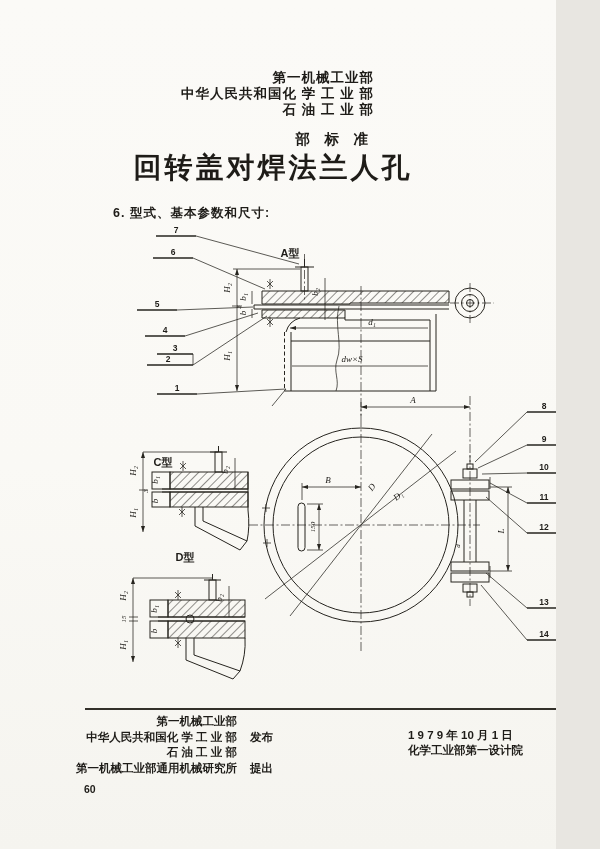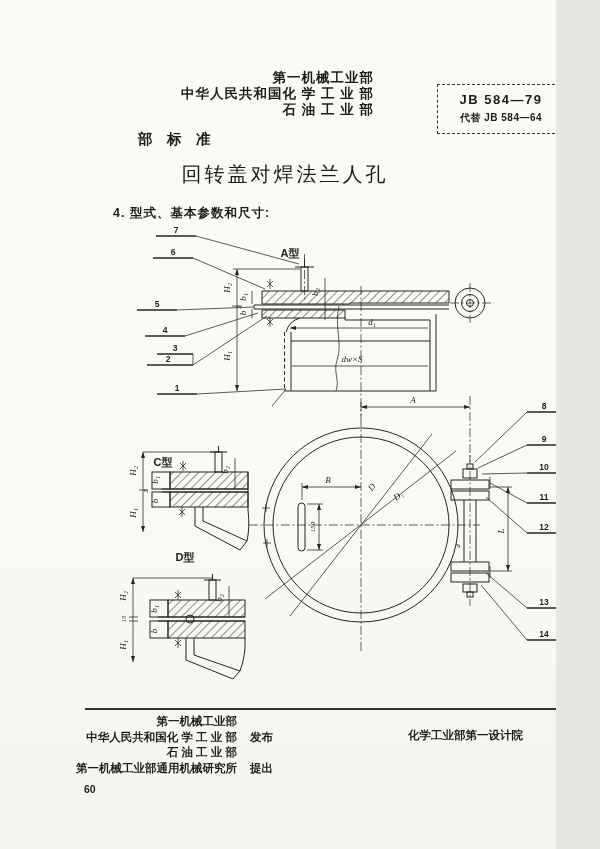--- a/index.html
+++ b/index.html
@@ -4,22 +4,22 @@
 <style>
   html,body{margin:0;padding:0;background:#e8e6e1;}
   .page{
     position:relative;width:556px;height:849px;overflow:hidden;
     background:linear-gradient(180deg,#fbfaf7 0%,#faf9f5 55%,#f5f4ef 100%);
     font-family:"Liberation Sans",sans-serif;color:#1e1c18;
   }
   .abs{position:absolute;}
   
   .orgs{left:150px;top:70px;width:224px;text-align:right;font-size:13.5px;font-weight:700;line-height:16px;letter-spacing:1px;}
-  .stdlabel{left:138px;top:130px;width:224px;text-align:left;font-size:14.5px;font-weight:700;}
-  .doctitle{left:120px;top:149px;width:306px;text-align:center;font-size:20px;font-weight:400;letter-spacing:3px;margin:12px;}
+  .stdlabel{left:144px;top:130px;width:224px;text-align:right;font-size:14.5px;font-weight:700;}
+  .doctitle{left:120px;top:149px;width:306px;text-align:center;font-size:28px;font-weight:700;letter-spacing:3px;margin:0;}
   .stdbox{left:437px;top:84px;width:126px;height:48px;border:1.6px dashed #33302a;text-align:center;}
   .stdbox .no{font-size:13px;font-weight:700;letter-spacing:1.5px;margin-top:7px;}
   .stdbox .rep{font-size:10px;font-weight:700;margin-top:4px;letter-spacing:.5px;}
   
   .sec1{left:113px;top:205px;font-size:12.5px;font-weight:700;letter-spacing:1px;}
   
   .frule{left:85px;top:708px;width:506px;height:2px;background:#33302a;}
   .fleft{left:60px;top:714px;width:235px;font-size:11.5px;font-weight:700;line-height:15.5px;}
   .frow{display:flex;}
   .frow .org{width:177px;text-align:right;}
@@ -47,26 +47,22 @@
 
 <div class="page">
 
   <div class="abs orgs">
     <div>第一机械工业部</div>
     <div>中华人民共和国化 学 工 业 部</div>
     <div>石 油 工 业 部</div>
   </div>
   <div class="abs stdlabel">部　标　准</div>
   <h1 class="abs doctitle">回转盖对焊法兰人孔</h1>
-  <div class="abs stdbox">
-    <div class="no">JB 584—79</div>
-    <div class="rep">代替 JB 584—64</div>
-  </div>
-
-  <div class="abs sec1">4. 型式、基本参数和尺寸:</div>
+
+  <div class="abs sec1">6. 型式、基本参数和尺寸:</div>
 
   <svg class="draw" width="600" height="849" viewBox="0 0 600 849">
     <defs>
       <pattern id="hp" width="6" height="6" patternUnits="userSpaceOnUse" patternTransform="rotate(45)">
         <line x1="0" y1="0" x2="0" y2="6" stroke="#26241f" stroke-width="1"></line>
       </pattern>
       <marker id="ma" orient="auto-start-reverse" markerWidth="9" markerHeight="7" refX="8.5" refY="3.5">
         <path d="M0,0.6 L8.5,3.5 L0,6.4 Z" fill="#26241f"></path>
       </marker>
     </defs>
@@ -324,17 +320,21 @@
         <span class="act"></span>
     </div>
     <div class="frow">
       <span class="org">第一机械工业部通用机械研究所</span>
       <span class="act">提出</span>
     </div>
   </div>
   <div class="abs pageno">60</div>
   <div class="abs fright">
     <div class="frow">
+      <span>1 9 7 9 年 10 月 1 日</span>
+      <span>实施</span>
+    </div>
+    <div class="frow">
       <span>化学工业部第一设计院</span>
       <span>起草</span>
     </div>
   </div>
 </div>
 
 </body></html>

